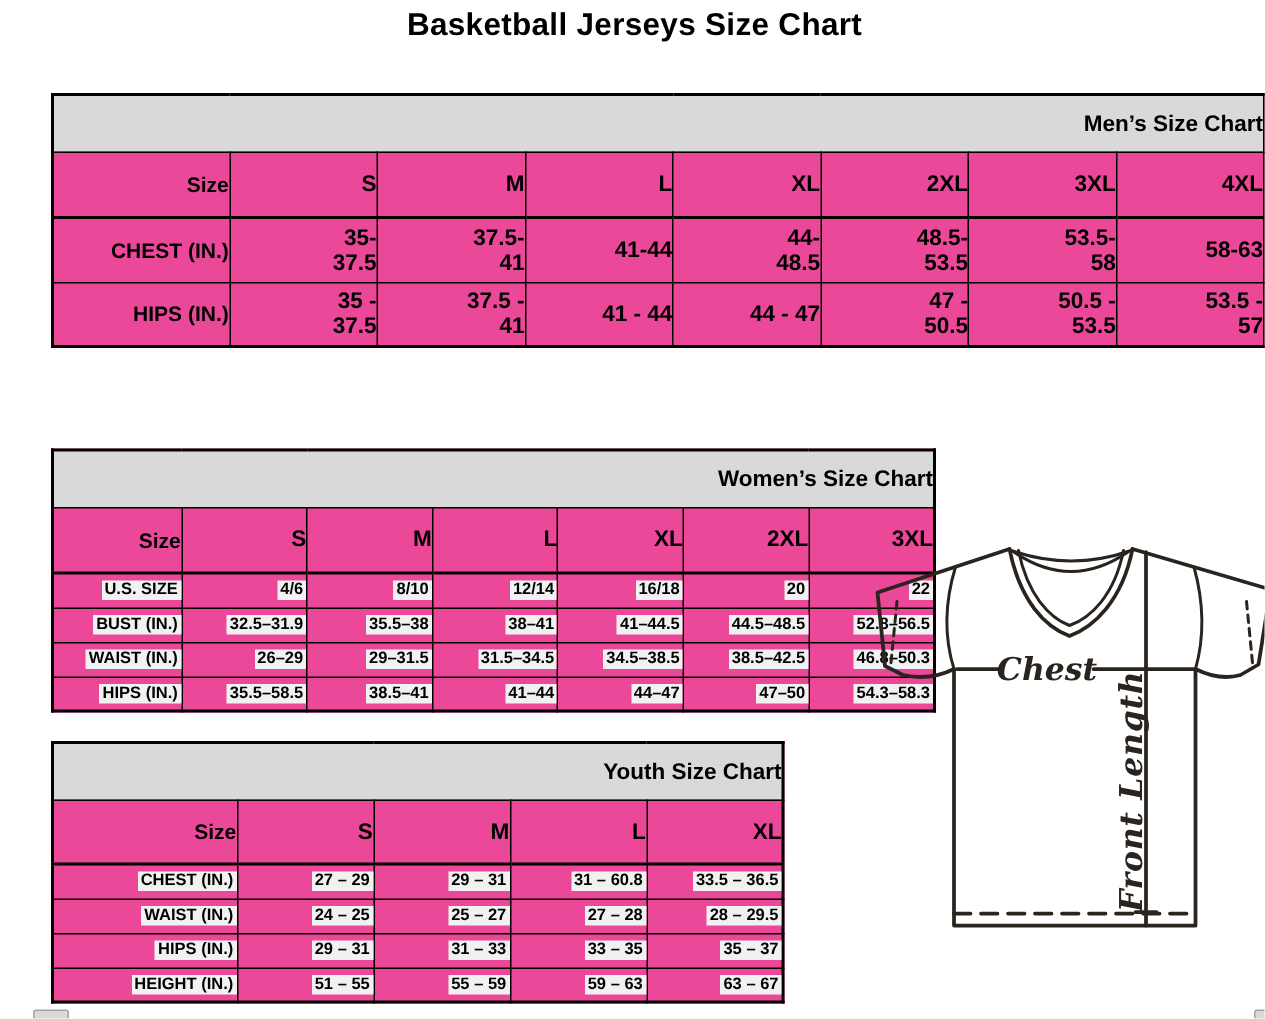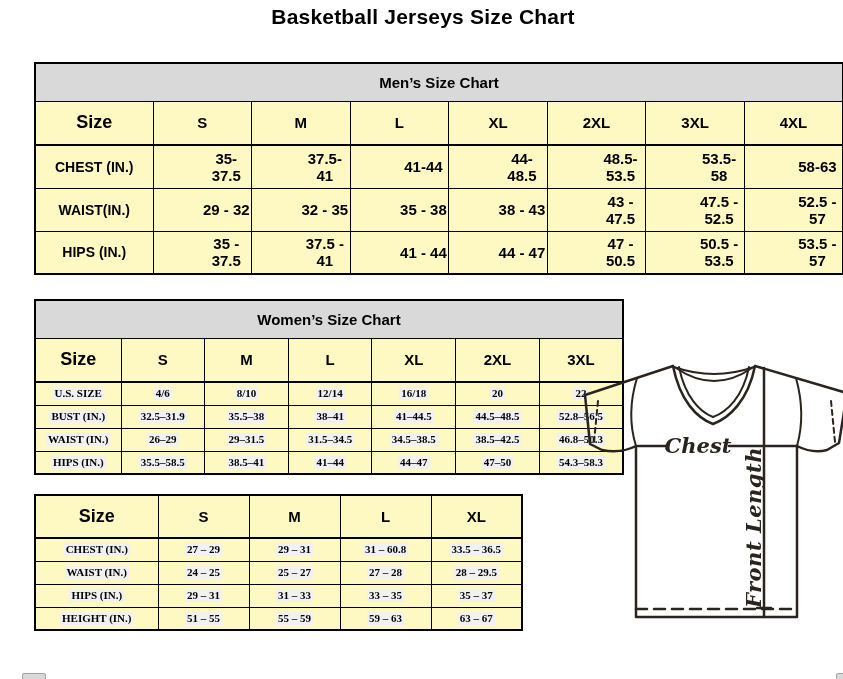--- a/index.html
+++ b/index.html
@@ -1,30 +1,30 @@
 <!DOCTYPE html>
 <html><head>
 <meta charset="utf-8">
 <style>
   * { margin:0; padding:0; box-sizing:border-box; }
   body { background:#fff; font-family:"Liberation Sans", sans-serif; }
   .page { position:relative; width:843px; height:679px; background:#fff; overflow:hidden; color:#000;margin-left:20px; }
   .page-title { position:absolute; top:5px; left:0; width:806px; text-align:center;
                 font-size:21px; font-weight:bold; letter-spacing:.2px; }
   table.tbl { position:absolute; border-collapse:collapse; table-layout:fixed;
-              border:2px solid #000; text-align:center; font-weight:bold; background:#fef9c3; }
+              border:2px solid #000; text-align:right; font-weight:bold; background:#ec4899; }
   .tbl th, .tbl td { border:1px solid #000; padding:0; vertical-align:middle; }
   tr.band th { background:#d9d9d9; font-size:15px; }
   tr.sizes th { font-size:15px; border-bottom:2px solid #000; }
-  tr.sizes th.lab { font-size:18px; }
+  tr.sizes th.lab { font-size:14px; }
   .men-tbl tbody th { font-size:14px; }
   .men-tbl tbody td { font-size:15px;padding-left:48px; }
   .men-tbl tr.band { height:38px; } .men-tbl tr.sizes { height:44px; }
   .men-tbl tbody tr { height:43px; }
-  .small tbody th, .small tbody td { font-size:11px;font-family:Liberation Serif, serif; }
+  .small tbody th, .small tbody td { font-size:11px; }
   .small tr.band { height:38px; } .small tr.sizes { height:44px; }
   .small tbody tr { height:23px; }
   .youth-tbl tr.sizes { height:43px; }
   .shade { display:inline-block; background:#f1f1f1; padding:0 2px; line-height:1.2; }
   .men-tbl { left:14px; top:62px;  width:810px; }
   .wom-tbl { left:14px; top:299px; width:590px; }
   .youth-tbl { left:14px; top:494px; width:489px; }
   .jersey { position:absolute; left:552px; top:356px; width:285px; height:277px; }
   .jersey-text { font-family:"DejaVu Serif", serif; font-style:italic; font-weight:bold; fill:#2a241f; }
   .stub { position:absolute; width:24px; height:7px; background:#d9d9d9;
@@ -69,30 +69,20 @@
         <th>CHEST (IN.)</th>
         <td>35-37.5</td>
         <td>37.5-41</td>
         <td>41-44</td>
         <td>44-48.5</td>
         <td>48.5-53.5</td>
         <td>53.5-58</td>
         <td>58-63</td>
       </tr>
       <tr>
-        <th>WAIST(IN.)</th>
-        <td>29 - 32</td>
-        <td>32 - 35</td>
-        <td>35 - 38</td>
-        <td>38 - 43</td>
-        <td>43 - 47.5</td>
-        <td>47.5 - 52.5</td>
-        <td>52.5 - 57</td>
-      </tr>
-      <tr>
         <th>HIPS (IN.)</th>
         <td>35 - 37.5</td>
         <td>37.5 - 41</td>
         <td>41 - 44</td>
         <td>44 - 47</td>
         <td>47 - 50.5</td>
         <td>50.5 - 53.5</td>
         <td>53.5 - 57</td>
       </tr>
     </tbody>
@@ -164,20 +154,23 @@
 
   <table class="tbl small youth-tbl">
     <colgroup>
         <col style="width:123px">
         <col>
         <col>
         <col>
         <col>
       </colgroup>
     <thead>
+      <tr class="band">
+        <th colspan="5">Youth Size Chart</th>
+      </tr>
       <tr class="sizes">
         <th class="lab">Size</th>
         <th>S</th>
         <th>M</th>
         <th>L</th>
         <th>XL</th>
       </tr>
     </thead>
     <tbody>
       <tr>

